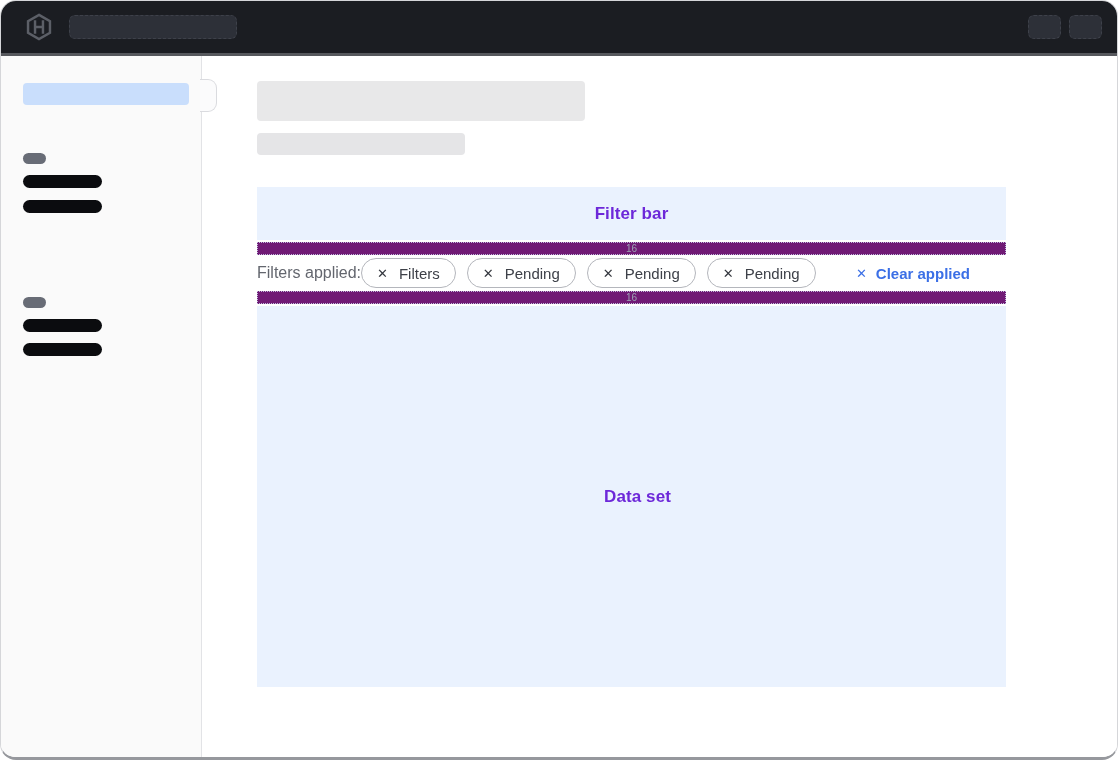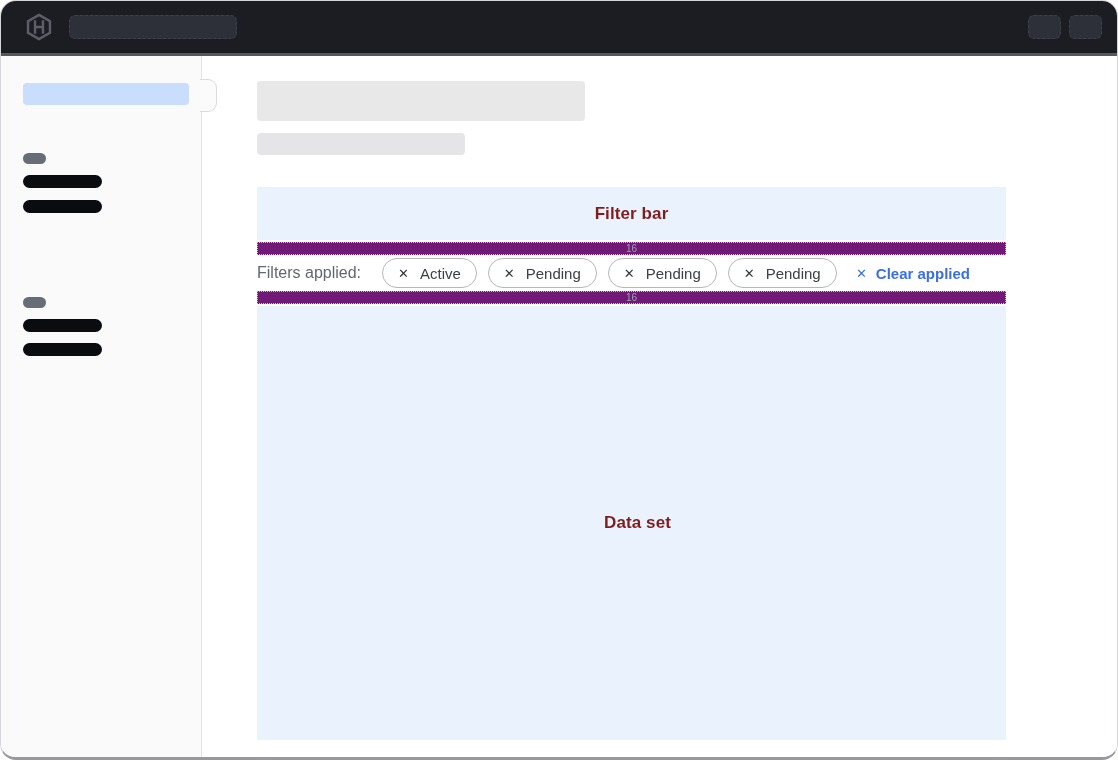--- a/index.html
+++ b/index.html
@@ -63,34 +63,34 @@
   .main { flex:1; padding:25px 0 0 55px; background:#ffffff; }
   .ph-title    { width:328px; height:40px; background:#e8e8e9; border-radius:4px; }
   .ph-subtitle { width:208px; height:22px; background:#e5e5e7; border-radius:4px; margin-top:12px; }
 
   .stack { width:749px; margin-top:32px; }
 
   .region {
     background:#eaf2fe;
     display:flex; align-items:center; justify-content:center;
   }
-  .region-label { color:#7f1d1d; font-weight:700; font-size:17px; letter-spacing:.1px; }
+  .region-label { color:#6d28d9; font-weight:700; font-size:17px; letter-spacing:.1px; }
   .region.filterbar { height:53px; }
-  .region.dataset   { height:434px;padding-left:12px; }
+  .region.dataset   { height:381px;padding-left:12px; }
 
   .spacer {
     height:13px; margin:2px 0;
     background:#701a75;
     border:1px dotted #c0bcdd;
     display:flex; align-items:center; justify-content:center;
     font-size:10px; color:#9da1b5; line-height:1;
   }
 
   .filters-row { height:32px; display:flex; align-items:center; }
-  .filters-label { color:#63666e; font-size:16px; margin-right:21px; white-space:nowrap; }
+  .filters-label { color:#63666e; font-size:16px; white-space:nowrap; }
   .tag {
     display:inline-flex; align-items:center; gap:11px;
     height:30px; padding:0 15px; margin-right:11px;
     background:#ffffff; border:1.5px solid #b4b6bc; border-radius:16px;
     color:#3d4048; font-size:15px; cursor:pointer; white-space:nowrap;
   }
   .tag .x-icon { font-size:13px; color:#34373e; }
   .clear-link {
     margin-left:auto; margin-right:36px;
     display:inline-flex; align-items:center; gap:9px;
@@ -143,21 +143,21 @@
 
         <div class="spacer">
           <span>16</span>
         </div>
 
         <div class="filters-row">
           <span class="filters-label">Filters applied:</span>
 
           <span class="tag">
             <span class="x-icon">✕</span>
-            <span>Active</span>
+            <span>Filters</span>
           </span>
 
           <span class="tag">
             <span class="x-icon">✕</span>
             <span>Pending</span>
           </span>
 
           <span class="tag">
             <span class="x-icon">✕</span>
             <span>Pending</span>

